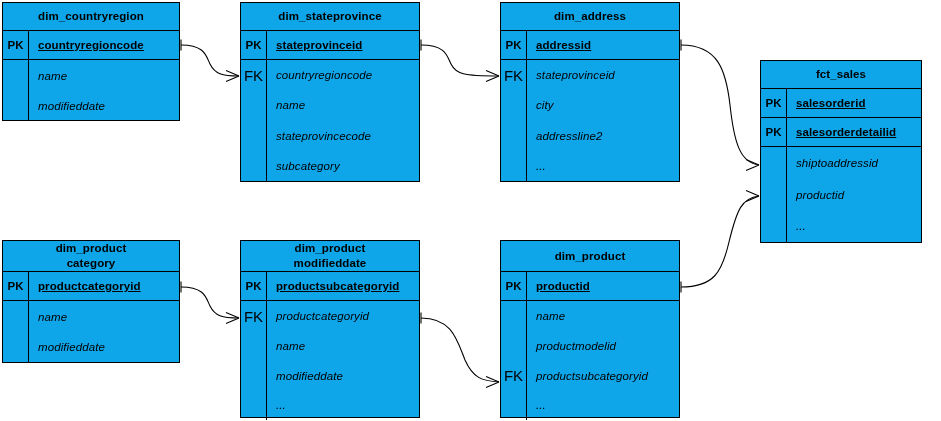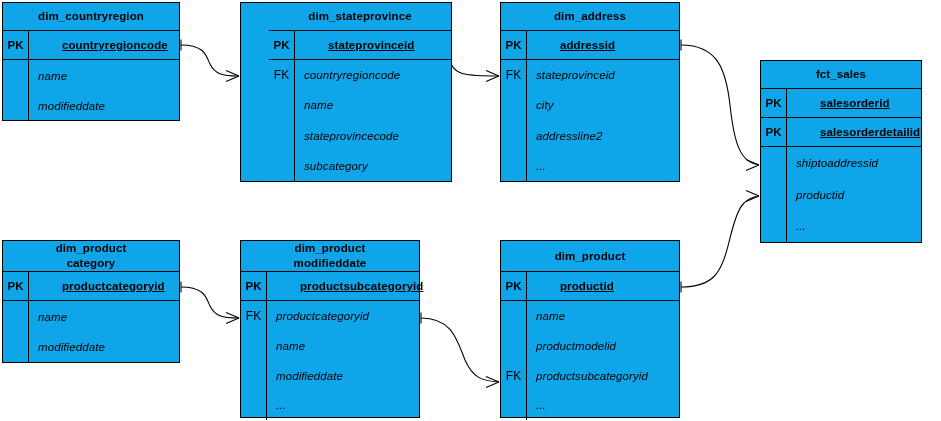--- a/index.html
+++ b/index.html
@@ -46,21 +46,20 @@
     display: flex;
     align-items: center;
     justify-content: center;
     letter-spacing: 0.1px;
   }
   .attr-row {
     box-sizing: border-box;
     display: flex;
     flex-direction: row;
     align-items: stretch;
-    gap: 24px;
   }
   .attr-row.sep {
     border-bottom: 1.3px solid #000000;
   }
   .key-cell {
     box-sizing: border-box;
     width: 26px;
     flex: 0 0 26px;
     border-right: 1.3px solid #000000;
     font-size: 11.5px;
@@ -96,21 +95,21 @@
   .rowgroup > .key-col {
     box-sizing: border-box;
     width: 26px;
     flex: 0 0 26px;
     border-right: 1.3px solid #000000;
     display: flex;
     flex-direction: column;
   }
   .rowgroup > .key-col > .key-slot {
     box-sizing: border-box;
-    font-size: 12px;
+    font-size: 15px;
     color: #000000;
     display: flex;
     align-items: center;
     justify-content: center;
   }
   .rowgroup > .name-col {
     box-sizing: border-box;
     flex: 1 1 auto;
     display: flex;
     flex-direction: column;
@@ -177,21 +176,21 @@
           <div class="key-col">
             <div class="key-slot" style="height: 31px; flex: 0 0 31px;"></div>
             <div class="key-slot" style="height: 30px; flex: 0 0 30px;"></div>
           </div>
           <div class="name-col">
             <div class="name-slot" style="height: 31px; flex: 0 0 31px;">name</div>
             <div class="name-slot" style="height: 30px; flex: 0 0 30px;">modifieddate</div>
           </div>
         </div>
       </div>
-      <div class="entity" style="left: 240px; top: 2px; width: 212px; height: 180px; padding-left: 28px;">
+      <div class="entity" style="left: 240px; top: 2px; width: 180px; height: 180px;">
         <div class="entity-title" style="height: 28px; flex: 0 0 28px;">
           <div><span>dim_stateprovince</span></div>
         </div>
         <div class="attr-row sep" style="height: 29px; flex: 0 0 29px;">
           <div class="key-cell pk">PK</div>
           <div class="name-cell pk">stateprovinceid</div>
         </div>
         <div class="rowgroup">
           <div class="key-col">
             <div class="key-slot" style="height: 30px; flex: 0 0 30px;">FK</div>

